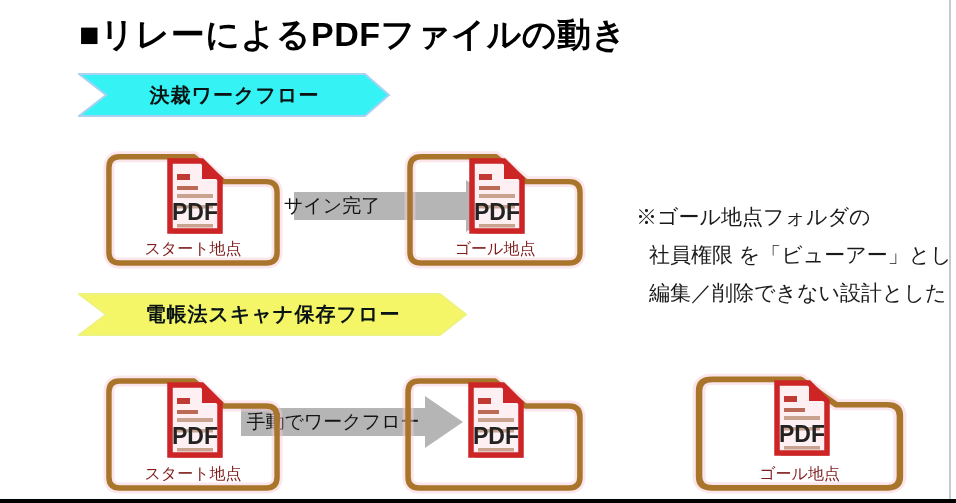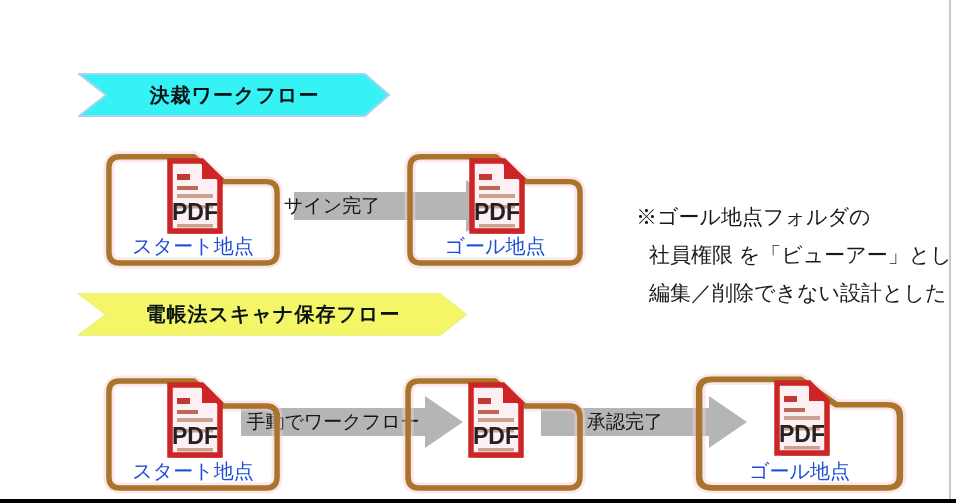--- a/index.html
+++ b/index.html
@@ -16,33 +16,34 @@
 
   .arrow { z-index:1; }
   .arrow svg { display:block; }
   .arrow-label { position:absolute; top:12px; height:28px; line-height:28px; text-align:center;
                  font-size:19px; color:#141414; white-space:nowrap; }
 
   .folder { z-index:2; }
   .folder > svg.frame { position:absolute; inset:0; width:100%; height:100%; }
   .pdf-icon { position:absolute; left:50%; top:25px; margin-left:-27px; width:58px; height:78px; z-index:3; }
   .folder-label { position:absolute; left:0; right:0; bottom:9px; text-align:center;
-                  font-size:20px; color:#1d4ed8; z-index:3; white-space:nowrap; }
+                  font-size:16px; color:#7f1d1d; z-index:3; white-space:nowrap; }
 
   .note { left:636px; top:198px; width:320px; font-size:21px; line-height:38px; color:#1a1a1a; }
   .note .indent { padding-left:13px; }
 
   .bottom-bar { left:0; top:499px; width:956px; height:4px; background:#000; }
   .right-line { left:949px; top:0; width:2px; height:503px; background:#c9c9c9; }
 </style>
 </head>
 <body>
 
 <div class="stage">
 
+  <div class="abs title">■リレーによるPDFファイルの動き</div>
 
   <div class="abs banner" style="left:78px; top:73px; width:313px; height:44px;">
     <svg width="313" height="44" viewBox="0 0 313 44">
       <polygon points="1,1 287,1 311,22 287,43 1,43 28,22" fill="#35f2f4" stroke="#a9d2f2" stroke-width="2"></polygon>
     </svg>
     <div class="banner-text">決裁ワークフロー</div>
   </div>
 
   <div class="abs arrow" style="left:246px; top:180px; width:210px; height:52px;padding-left:48px;">
     <svg width="210" height="52" viewBox="0 0 210 52">
@@ -102,26 +103,20 @@
     <div class="indent">編集／削除できない設計とした</div>
   </div>
 
   <div class="abs arrow" style="left:241px; top:396px; width:222px; height:52px;">
     <svg width="222" height="52" viewBox="0 0 222 52">
       <polygon points="0,12 184,12 184,0 222,26 184,52 184,40 0,40" fill="#b5b5b5"></polygon>
     </svg>
     <div class="arrow-label" style="left:0; width:184px;">手動でワークフロー</div>
   </div>
 
-  <div class="abs arrow" style="left:541px; top:396px; width:206px; height:52px;">
-    <svg width="206" height="52" viewBox="0 0 206 52">
-      <polygon points="0,12 168,12 168,0 206,26 168,52 168,40 0,40" fill="#b5b5b5"></polygon>
-    </svg>
-    <div class="arrow-label" style="left:0; width:168px;">承認完了</div>
-  </div>
 
   <div class="abs folder" style="left:103px; top:356px; width:180px; height:138px;">
     <svg class="frame" viewBox="0 0 182 138" preserveAspectRatio="none">
       <path d="M17,25 H92 L122,50 H165 Q176,50 176,61 V121 Q176,132 165,132 H17 Q6,132 6,121 V36 Q6,25 17,25 Z" fill="none" stroke="#f7cdd9" stroke-width="11" opacity="0.5" stroke-linejoin="round"></path>
       <path d="M17,25 H92 L122,50 H165 Q176,50 176,61 V121 Q176,132 165,132 H17 Q6,132 6,121 V36 Q6,25 17,25 Z" fill="none" stroke="#a8752b" stroke-width="5.5" stroke-linejoin="round"></path>
     </svg>
     <svg class="pdf-icon" viewBox="0 0 58 78">
       <path d="M8,8 H39 L56,25 V77 H8 Z" fill="#cc5252" opacity="0.55"></path>
       <path d="M4,4 H36 L54,22 V74 H4 Z" fill="#fdeff2" stroke="#cd2526" stroke-width="5.5"></path>
       <path d="M36,4 L54,22 H36 Z" fill="#cd2526"></path>

